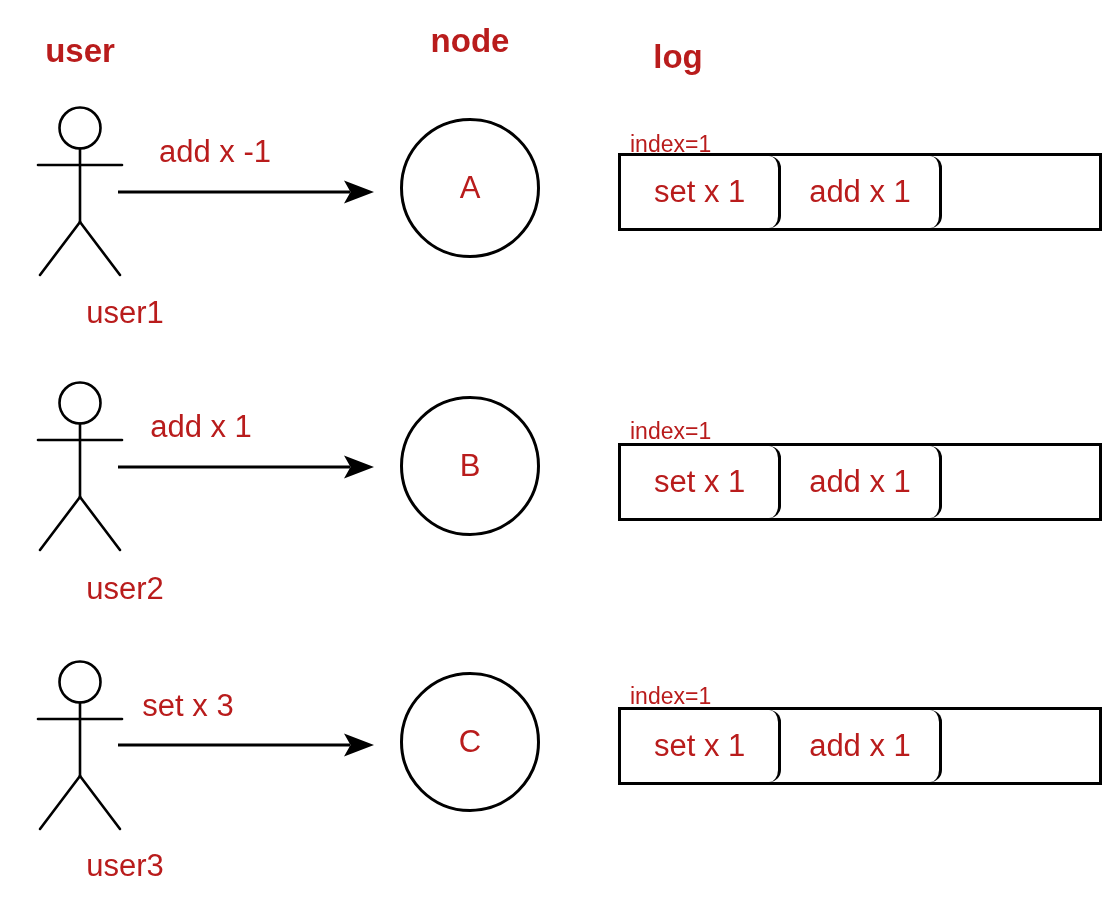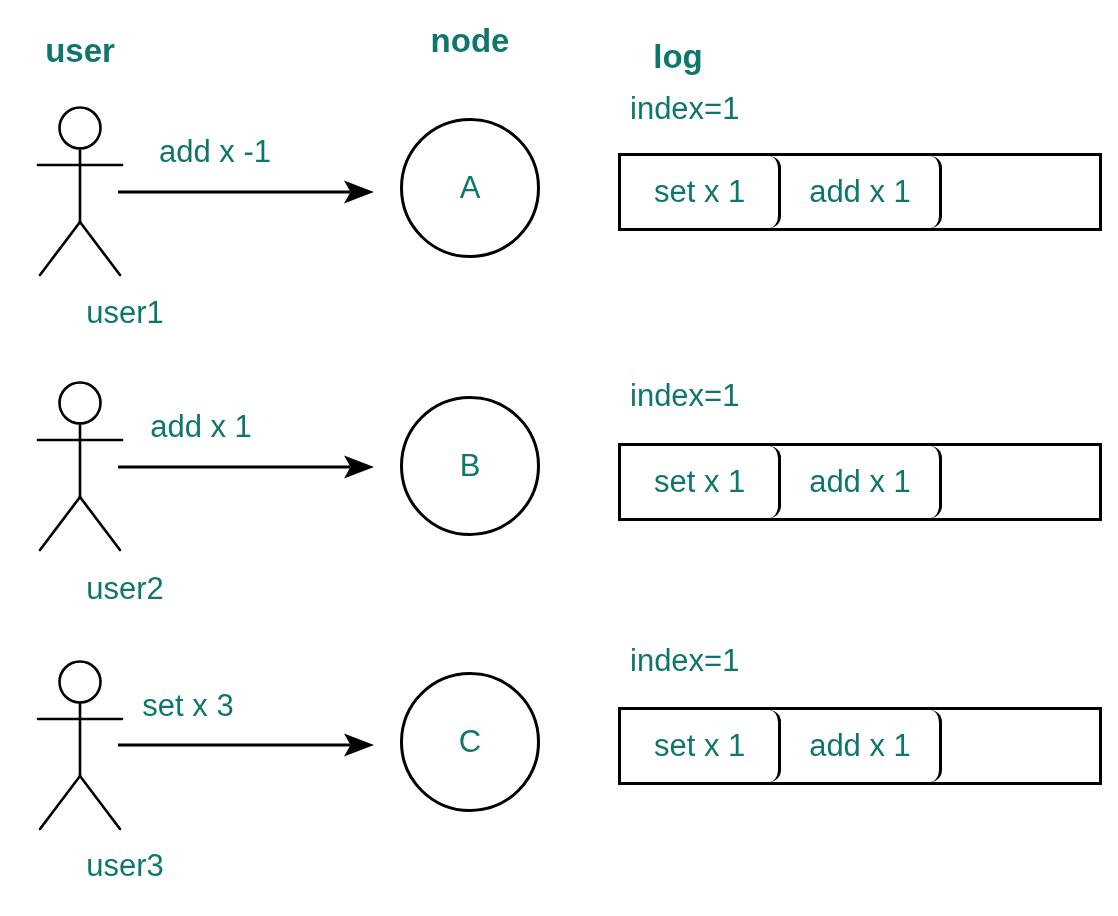--- a/index.html
+++ b/index.html
@@ -5,21 +5,21 @@
   html, body {
     margin: 0;
     padding: 0;
     background: #ffffff;
   }
   .canvas {
     position: relative;
     width: 1118px;
     height: 916px;
     background: #ffffff;
-    color: #0f766e;
+    color: #b91c1c;
     font-family: "Liberation Sans", sans-serif;
     overflow: hidden;
   }
   .hdr {
     position: absolute;
     font-size: 33px;
     font-weight: bold;
     white-space: nowrap;
     transform: translateX(-50%);
     line-height: 1.1;
@@ -63,23 +63,24 @@
     border-radius: 50%;
     background: #ffffff;
     display: flex;
     align-items: center;
     justify-content: center;
     font-size: 31px;
   }
   .idx {
     position: absolute;
     left: 630px;
-    font-size: 31px;
+    font-size: 23px;
     line-height: 1.1;
     white-space: nowrap;
+    margin-top: 40px;
   }
   .logtable {
     position: absolute;
     left: 618px;
     width: 478px;
     height: 72px;
     border: 3px solid #000000;
     background: #ffffff;
     display: flex;
   }

